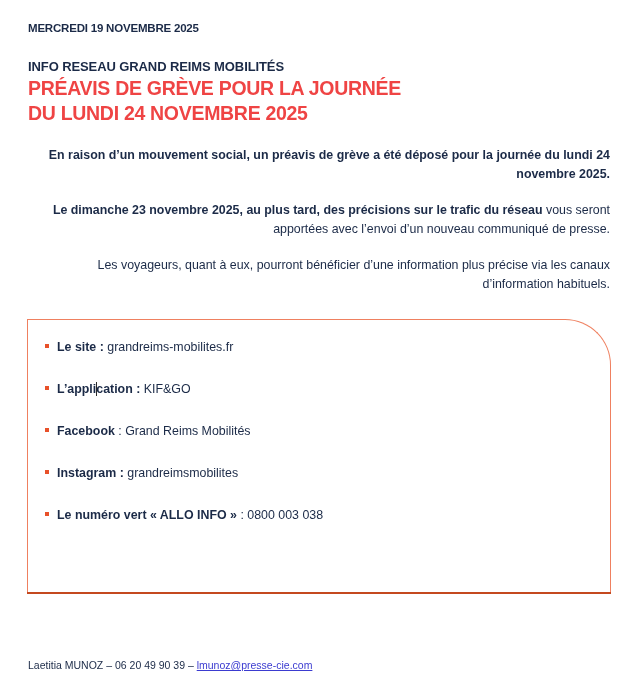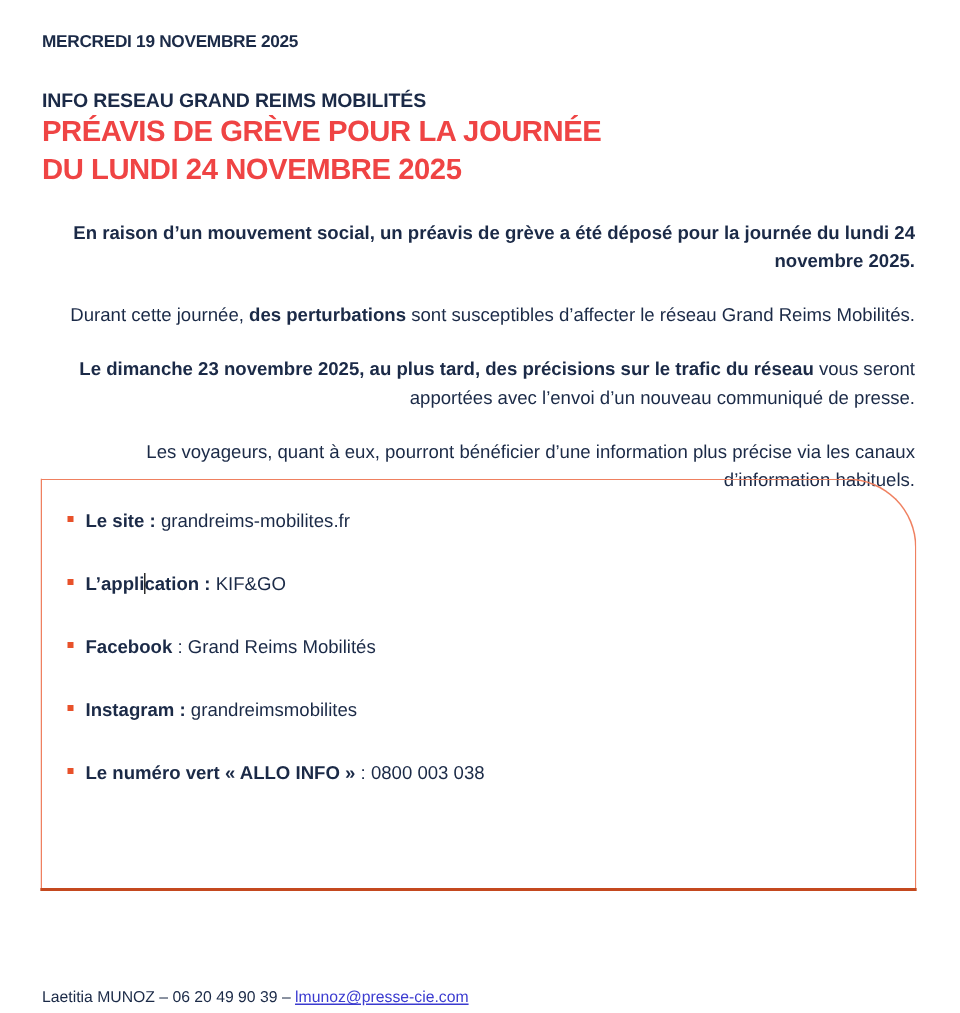--- a/index.html
+++ b/index.html
@@ -166,23 +166,20 @@
   <div class="headline">
     <span class="l1">PRÉAVIS DE GRÈVE POUR LA JOURNÉE</span>
     <span class="l2">DU LUNDI 24 NOVEMBRE 2025</span>
   </div>
 
   <div class="body-block">
     <p class="para">
       <b>En raison d’un mouvement social, un préavis de grève a été déposé pour la journée du lundi 24 novembre 2025.</b>
     </p>
     <p class="para">
-      <span class="rest">Durant cette journée, </span><b>des perturbations</b><span class="rest"> sont susceptibles d’affecter le réseau Grand Reims Mobilités.</span>
-    </p>
-    <p class="para">
       <b>Le dimanche 23 novembre 2025, au plus tard, des précisions sur le trafic du réseau</b><span class="rest"> vous seront apportées avec l’envoi d’un nouveau communiqué de presse.</span>
     </p>
     <p class="para">
       <span class="rest">Les voyageurs, quant à eux, pourront bénéficier d’une information plus précise via les canaux d’information habituels.</span>
     </p>
   </div>
 
   <div class="contact-box"></div>
   <div class="box-bottom-rule"></div>
 

